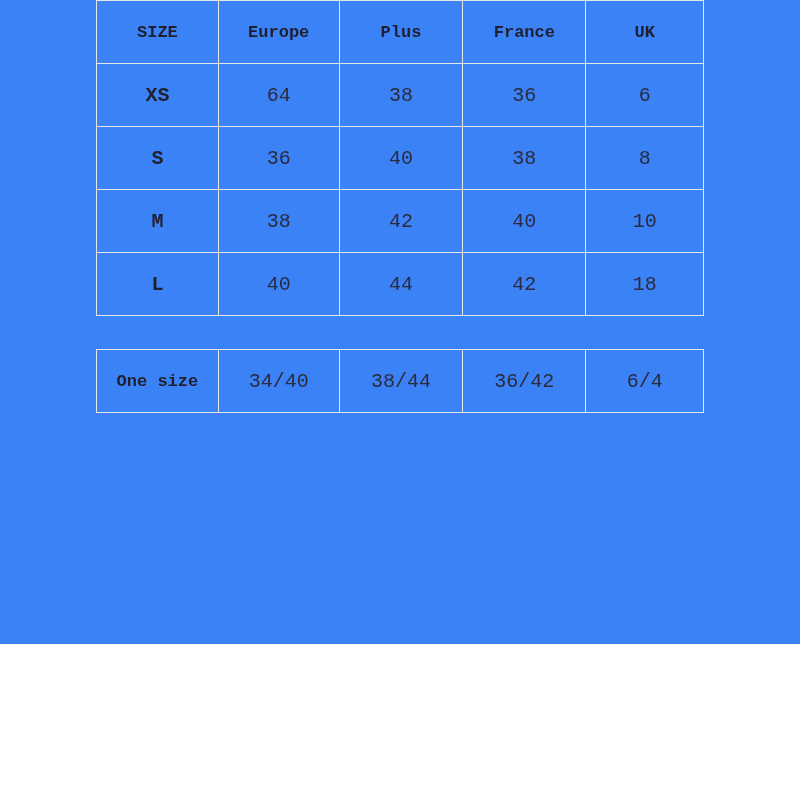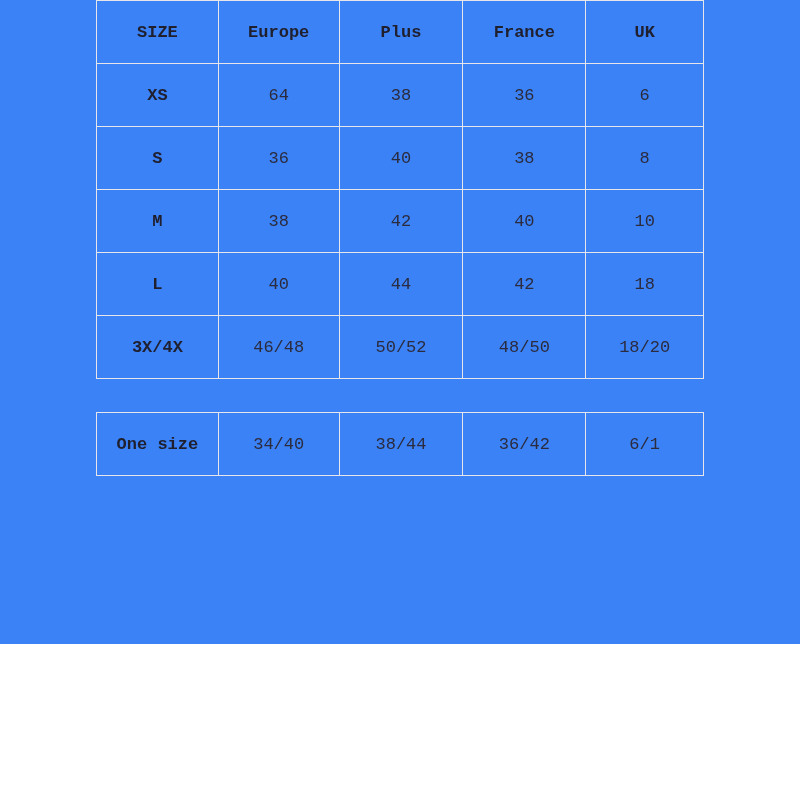--- a/index.html
+++ b/index.html
@@ -33,21 +33,21 @@
   table.size-table col.c-it   { width: 120px; }
   table.size-table col.c-fr   { width: 119px; }
   table.size-table col.c-uk   { width: 114px; }
 
   table.size-table td,
   table.size-table th {
     border: 1px solid #e6e6ea;
     height: 62px;
     text-align: center;
     vertical-align: middle;
-    font-size: 17px;
+    font-size: 20px;
     font-weight: 400;
     color: #2b2b3d;
     padding: 0 4px;
   }
 
   table.size-table thead th {
     font-weight: bold;
     font-size: 17px;
     color: #1f1f2e;
   }
@@ -115,44 +115,37 @@
         <td>40</td>
         <td>10</td>
       </tr>
       <tr>
         <td class="rowhead">L</td>
         <td>40</td>
         <td>44</td>
         <td>42</td>
         <td>18</td>
       </tr>
-      <tr>
-        <td class="rowhead">3X/4X</td>
-        <td>46/48</td>
-        <td>50/52</td>
-        <td>48/50</td>
-        <td>18/20</td>
-      </tr>
     </tbody>
   </table>
 
   <div class="table-gap"></div>
 
   <table class="size-table secondary-table">
     <colgroup>
       <col class="c-size">
         <col class="c-eu">
         <col class="c-it">
         <col class="c-fr">
         <col class="c-uk">
     </colgroup>
     <tbody>
       <tr>
         <td class="rowhead">One size</td>
         <td>34/40</td>
         <td>38/44</td>
         <td>36/42</td>
-        <td>6/1</td>
+        <td>6/4</td>
       </tr>
     </tbody>
   </table>
 
 </div>
 
 </body></html>

